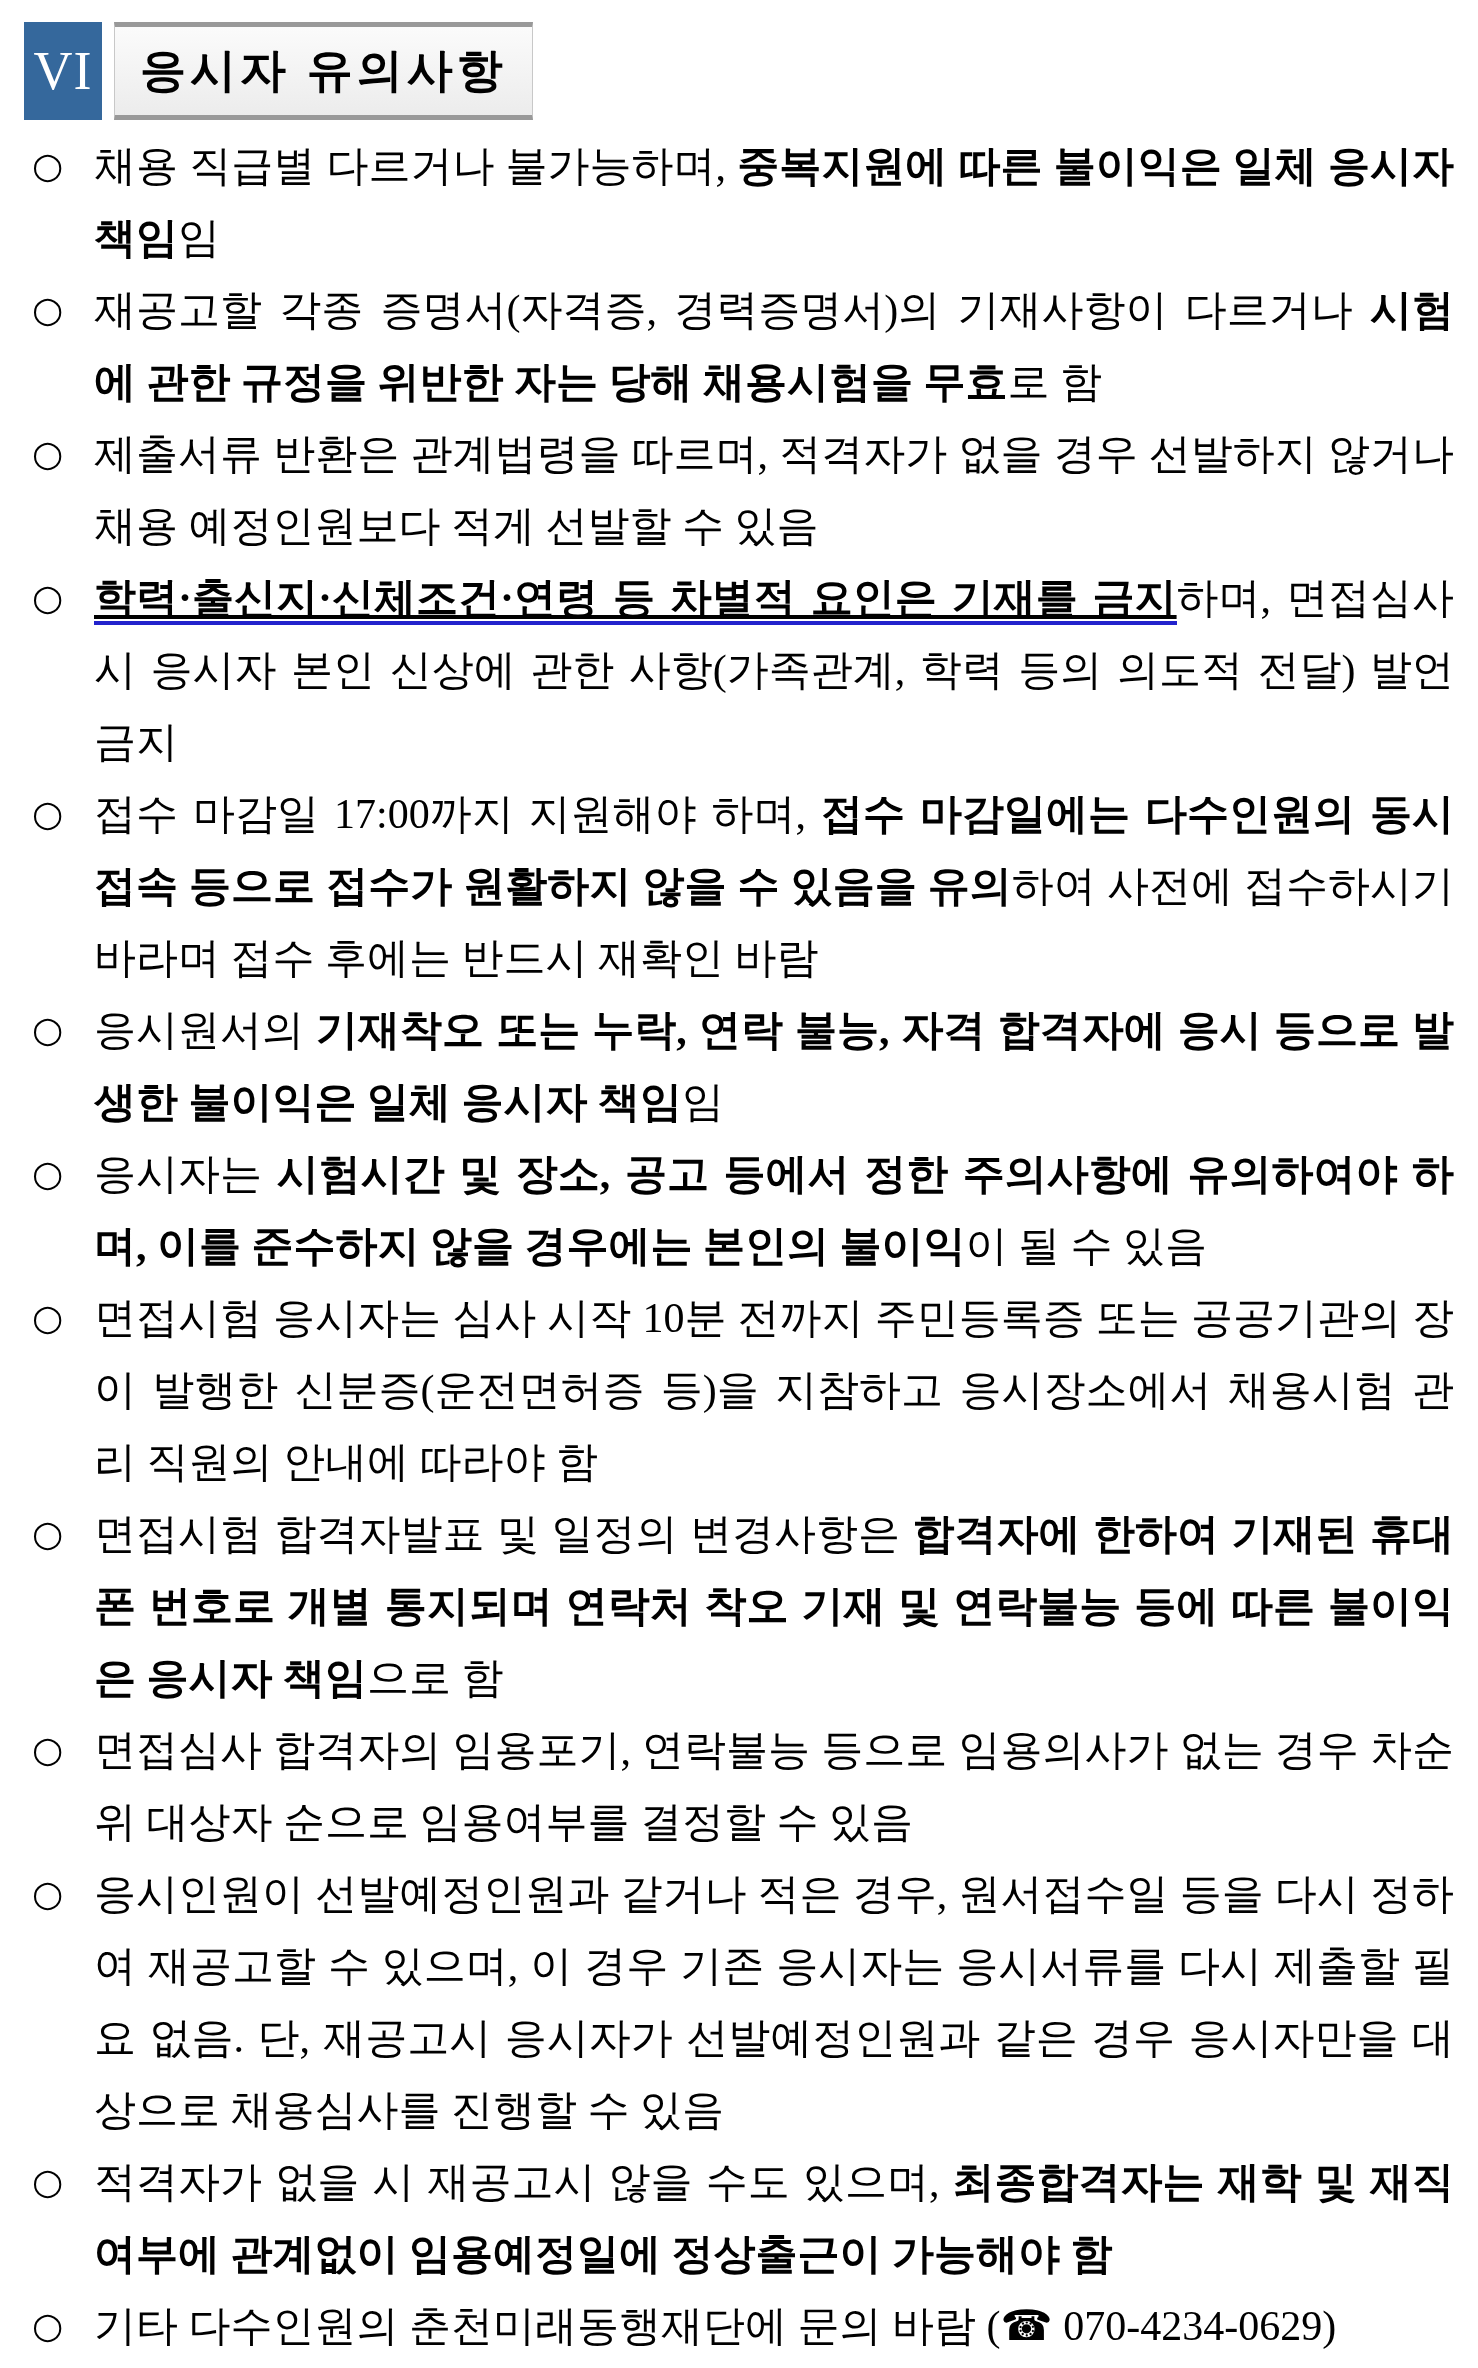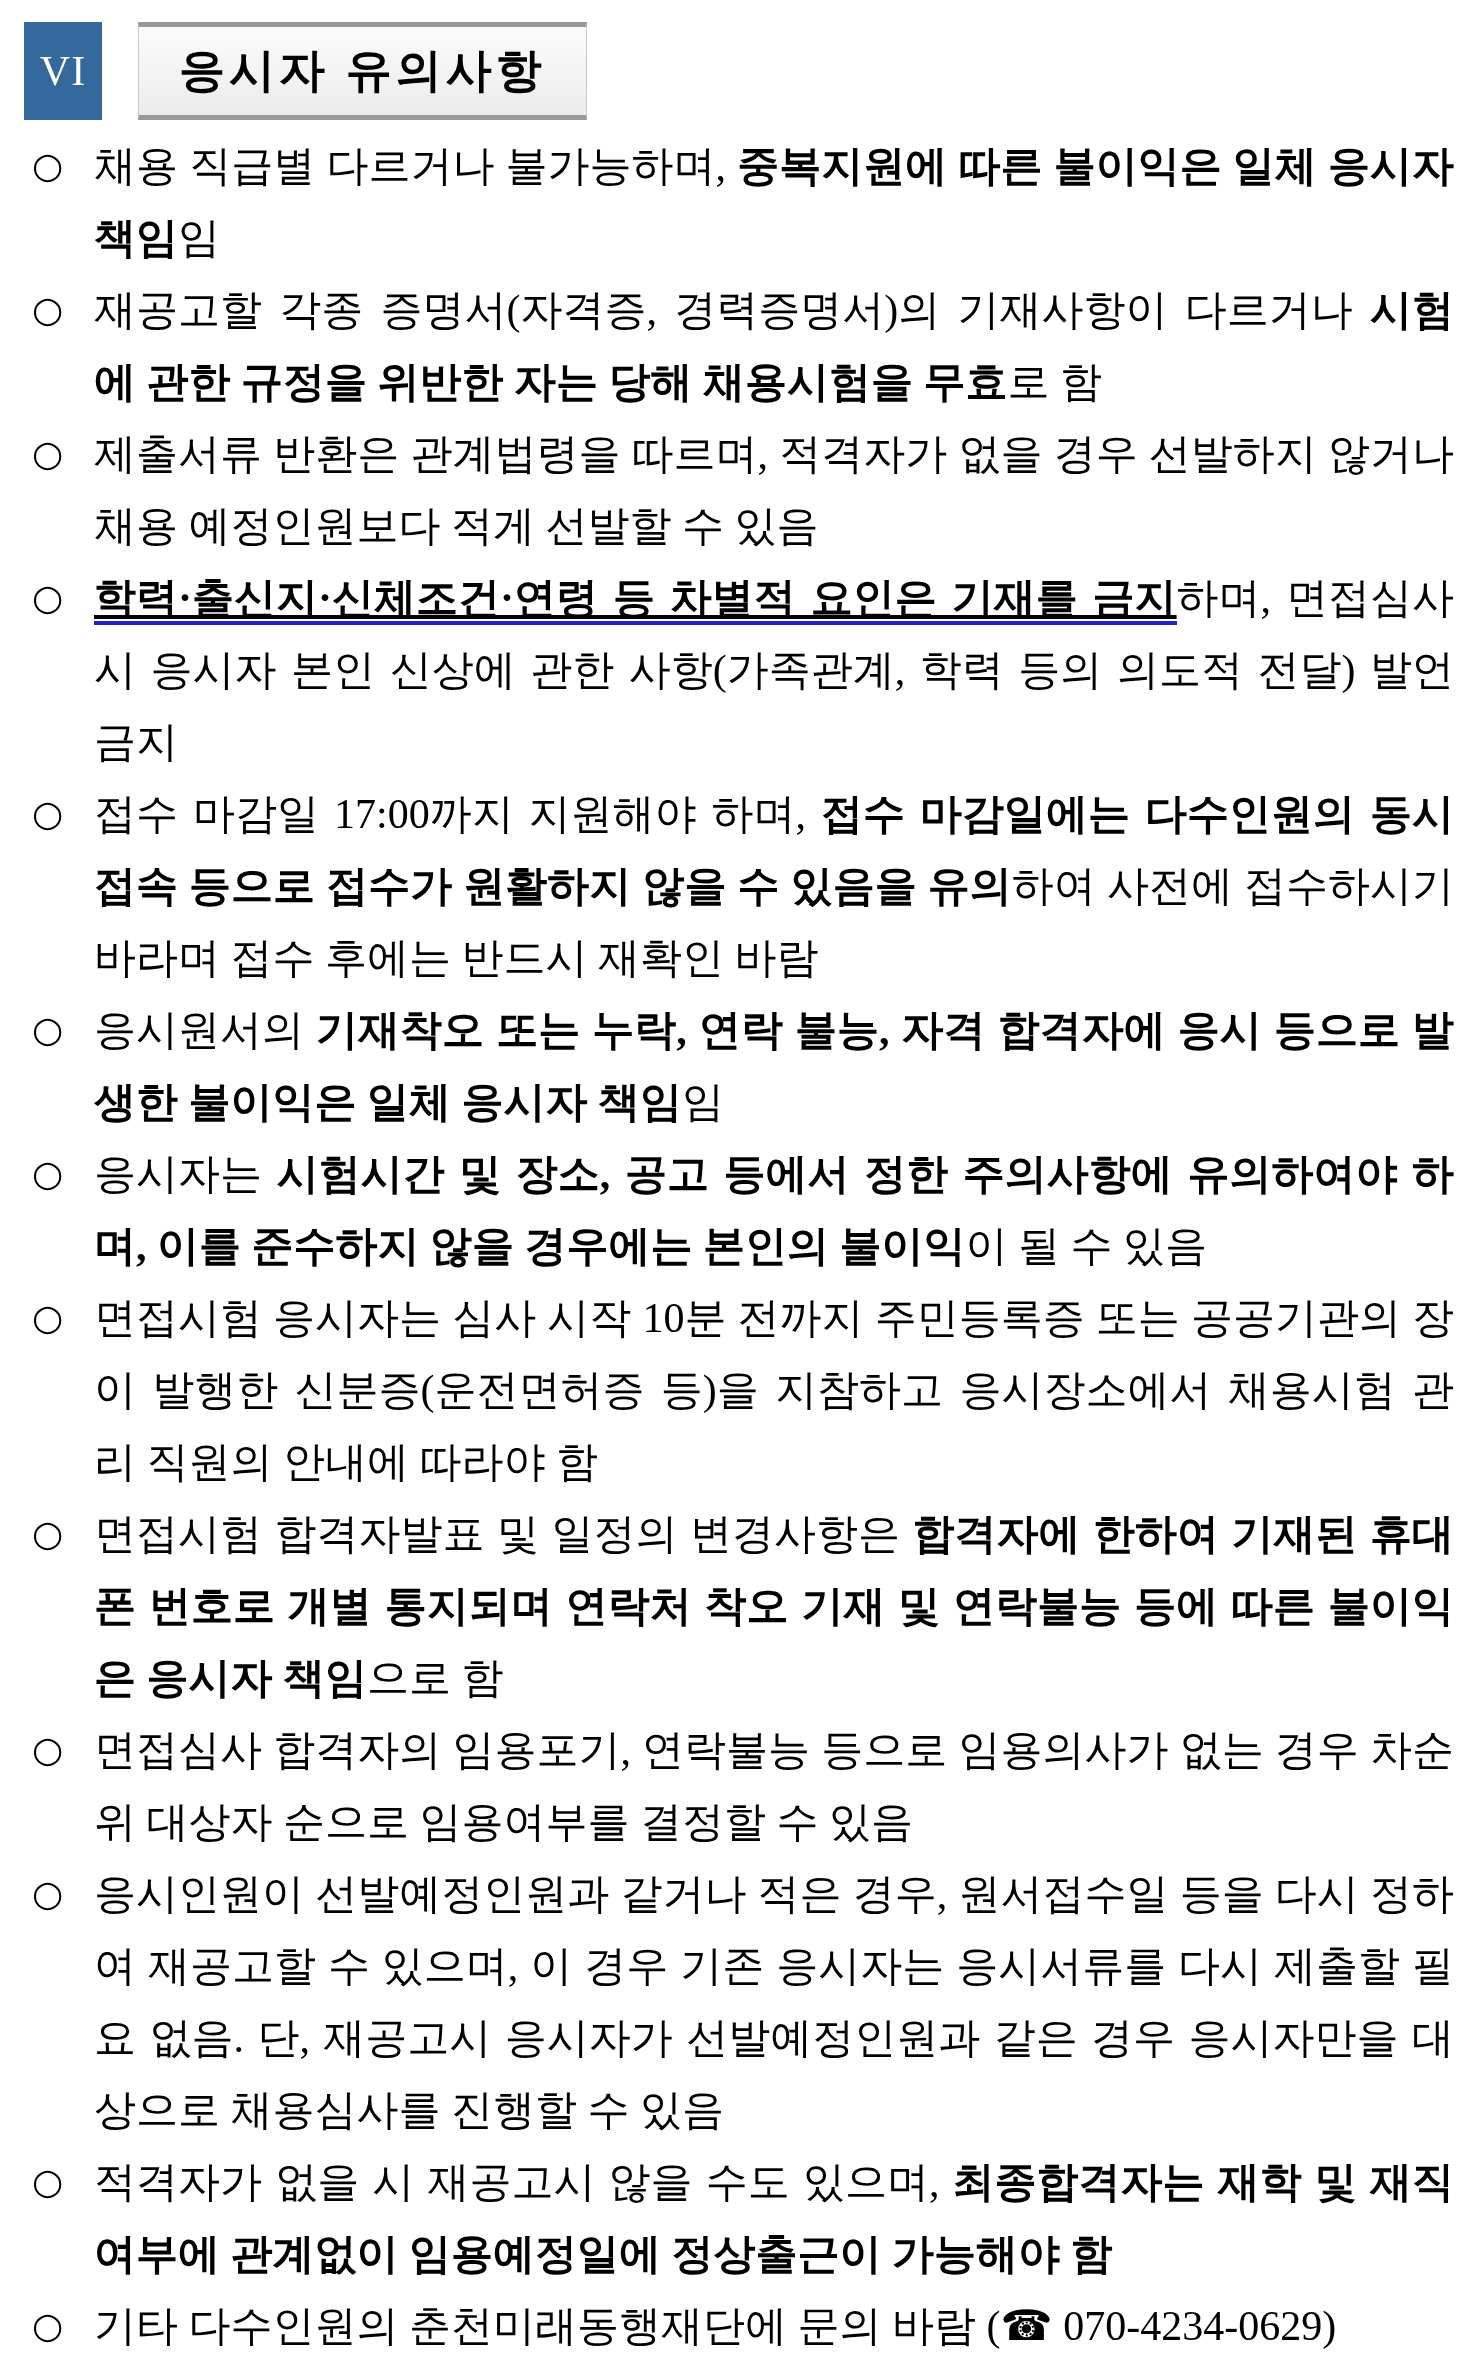--- a/index.html
+++ b/index.html
@@ -17,29 +17,29 @@
   }
   .page{box-sizing:border-box;width:1478px;height:2368px;padding:22px 24px 0 24px;overflow:hidden;}
   
   .hdr{display:flex;align-items:stretch;gap:12px;height:98px;margin-bottom:10px;}
   .numbox{
     width:78px;flex:none;background:var(--accent);
     display:flex;align-items:center;justify-content:center;
   }
   .numbox span{
     color:#fff;font-family:"Liberation Serif",serif;
-    font-size:42px;line-height:1;letter-spacing:1px;
+    font-size:54px;line-height:1;letter-spacing:1px;
   }
   .titlebox{
     box-sizing:border-box;display:inline-flex;align-items:center;
-    padding:0 40px;
+    padding:0 25px;
     background:linear-gradient(180deg,var(--tbg1),var(--tbg2));
     border-top:5px solid var(--tborder);
     border-bottom:5px solid var(--tborder);
-    border-left:1px solid #c8c8c8;border-right:1px solid #c8c8c8;margin-left:24px;
+    border-left:1px solid #c8c8c8;border-right:1px solid #c8c8c8;
   }
   .titlebox h1{
     margin:0;font-family:"Liberation Sans","DejaVu Sans",sans-serif;
     font-weight:800;font-size:46px;letter-spacing:4px;color:#000;white-space:nowrap;
   }
   
   .row{display:flex;align-items:flex-start;}
   .marker{
     flex:none;width:70px;box-sizing:border-box;padding-left:8px;
     font-family:"DejaVu Sans",sans-serif;

